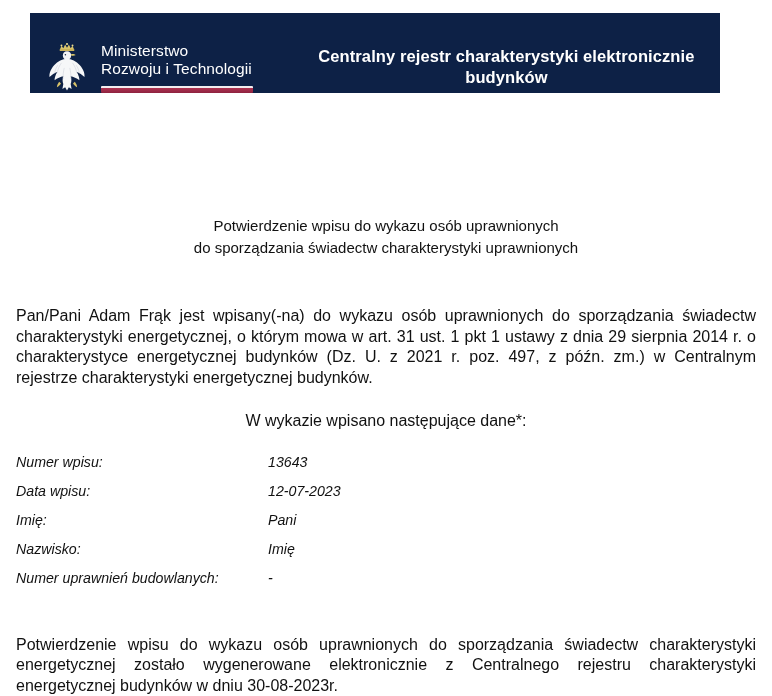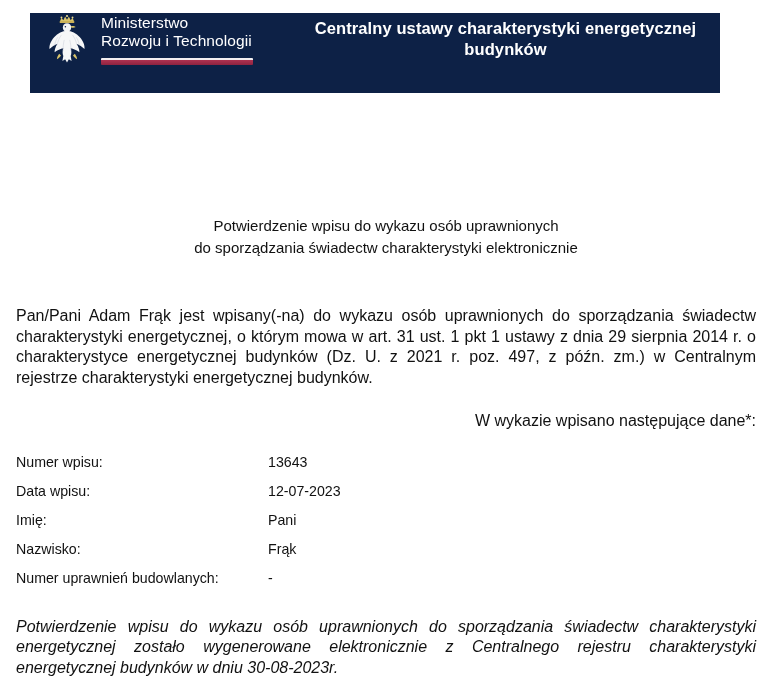--- a/index.html
+++ b/index.html
@@ -20,21 +20,21 @@
   
   .banner {
     position: absolute;
     left: 30px;
     top: 13px;
     width: 690px;
     height: 80px;
     background: radial-gradient(ellipse at 28% 45%, #17356b 0%, #10284f 45%, #0b1c३b 100%);
     background-color: #000000;
     display: flex;
-    align-items: flex-start;
+    align-items: flex-end;
     box-sizing: border-box;
     overflow: hidden;
   }
   .banner-grad {
     position: absolute;
     inset: 0;
     background:
       radial-gradient(ellipse 420px 160px at 26% 50%, rgba(40,80,150,0.55) 0%, rgba(22,50,100,0.15) 55%, rgba(0,0,0,0) 80%),
       linear-gradient(180deg, #0e2category 0%, #0c1f42 100%);
     background-color: #0d2146;
@@ -109,28 +109,29 @@
   }
 
   .para {
     margin: 0 16px 0 16px;
     font-size: 16px;
     line-height: 20.5px;
     text-align: justify;
     color: #111;
   }
   .para-intro { margin-top: 47px; }
-  .para-lead  { margin-top: 23px; text-align: right; }
-  .para-footer { margin-top: 20px; font-style: italic; }
+  .para-lead  { margin-top: 23px; text-align: center; }
+  .para-footer { margin-top: 38px; }
 
   
   .data-list {
     margin: 20px 0 0 16px;
     width: 420px;
     border-collapse: collapse;
+    font-style: italic;
   }
   .data-list tr { height: 29px; }
   .data-list td {
     font-size: 14.2px;
     line-height: 20px;
     color: #111;
     vertical-align: top;
     padding: 0;
   }
   .data-label { width: 252px; }
@@ -173,29 +174,29 @@
         <path d="M67 88 C70 92 72 96 72 100 C68 98 65 95 63 92 Z" fill="#d9c46a"></path>
       </svg>
 
       <div class="brand-text">
         <div class="brand-line">Ministerstwo</div>
         <div class="brand-line">Rozwoju i Technologii</div>
         <div class="brand-rule"></div>
       </div>
     </div>
 
-    <div class="banner-title">Centralny ustawy charakterystyki energetycznej budynków</div>
+    <div class="banner-title">Centralny rejestr charakterystyki elektronicznie budynków</div>
   </div>
 </div>
 
 <div class="doc">
 
   <div class="doc-title">
     <div>Potwierdzenie wpisu do wykazu osób uprawnionych</div>
-    <div>do sporządzania świadectw charakterystyki elektronicznie</div>
+    <div>do sporządzania świadectw charakterystyki uprawnionych</div>
   </div>
 
   <p class="para para-intro">Pan/Pani Adam Frąk jest wpisany(-na) do wykazu osób uprawnionych do sporządzania świadectw charakterystyki energetycznej, o którym mowa w art. 31 ust. 1 pkt 1 ustawy z dnia 29 sierpnia 2014 r. o charakterystyce energetycznej budynków (Dz. U. z 2021 r. poz. 497, z późn. zm.) w Centralnym rejestrze charakterystyki energetycznej budynków.</p>
 
   <p class="para para-lead">W wykazie wpisano następujące dane*:</p>
 
   <table class="data-list">
     <tbody>
       <tr>
         <td class="data-label">Numer wpisu:</td>
@@ -204,21 +205,21 @@
       <tr>
         <td class="data-label">Data wpisu:</td>
         <td class="data-value">12-07-2023</td>
       </tr>
       <tr>
         <td class="data-label">Imię:</td>
         <td class="data-value">Pani</td>
       </tr>
       <tr>
         <td class="data-label">Nazwisko:</td>
-        <td class="data-value">Frąk</td>
+        <td class="data-value">Imię</td>
       </tr>
       <tr>
         <td class="data-label">Numer uprawnień budowlanych:</td>
         <td class="data-value">-</td>
       </tr>
     </tbody>
   </table>
 
   <p class="para para-footer">Potwierdzenie wpisu do wykazu osób uprawnionych do sporządzania świadectw charakterystyki energetycznej zostało wygenerowane elektronicznie z Centralnego rejestru charakterystyki energetycznej budynków w dniu 30-08-2023r.</p>
 </div>

